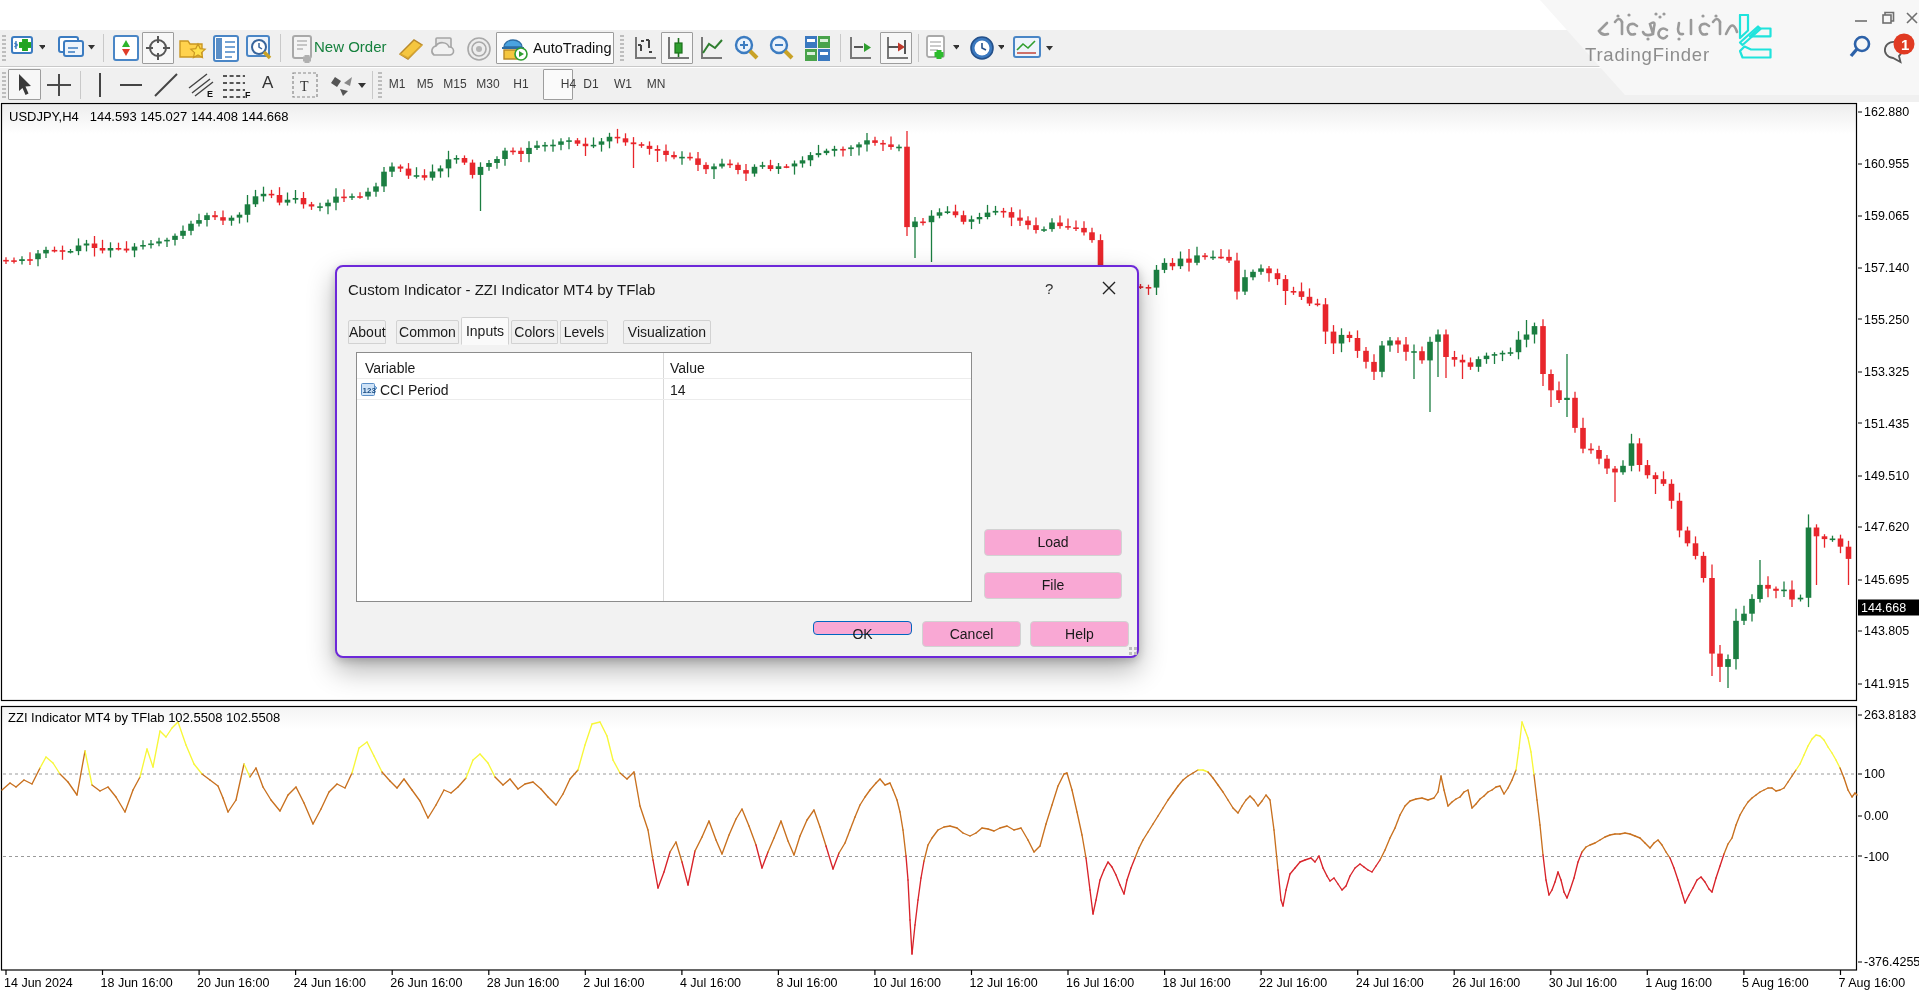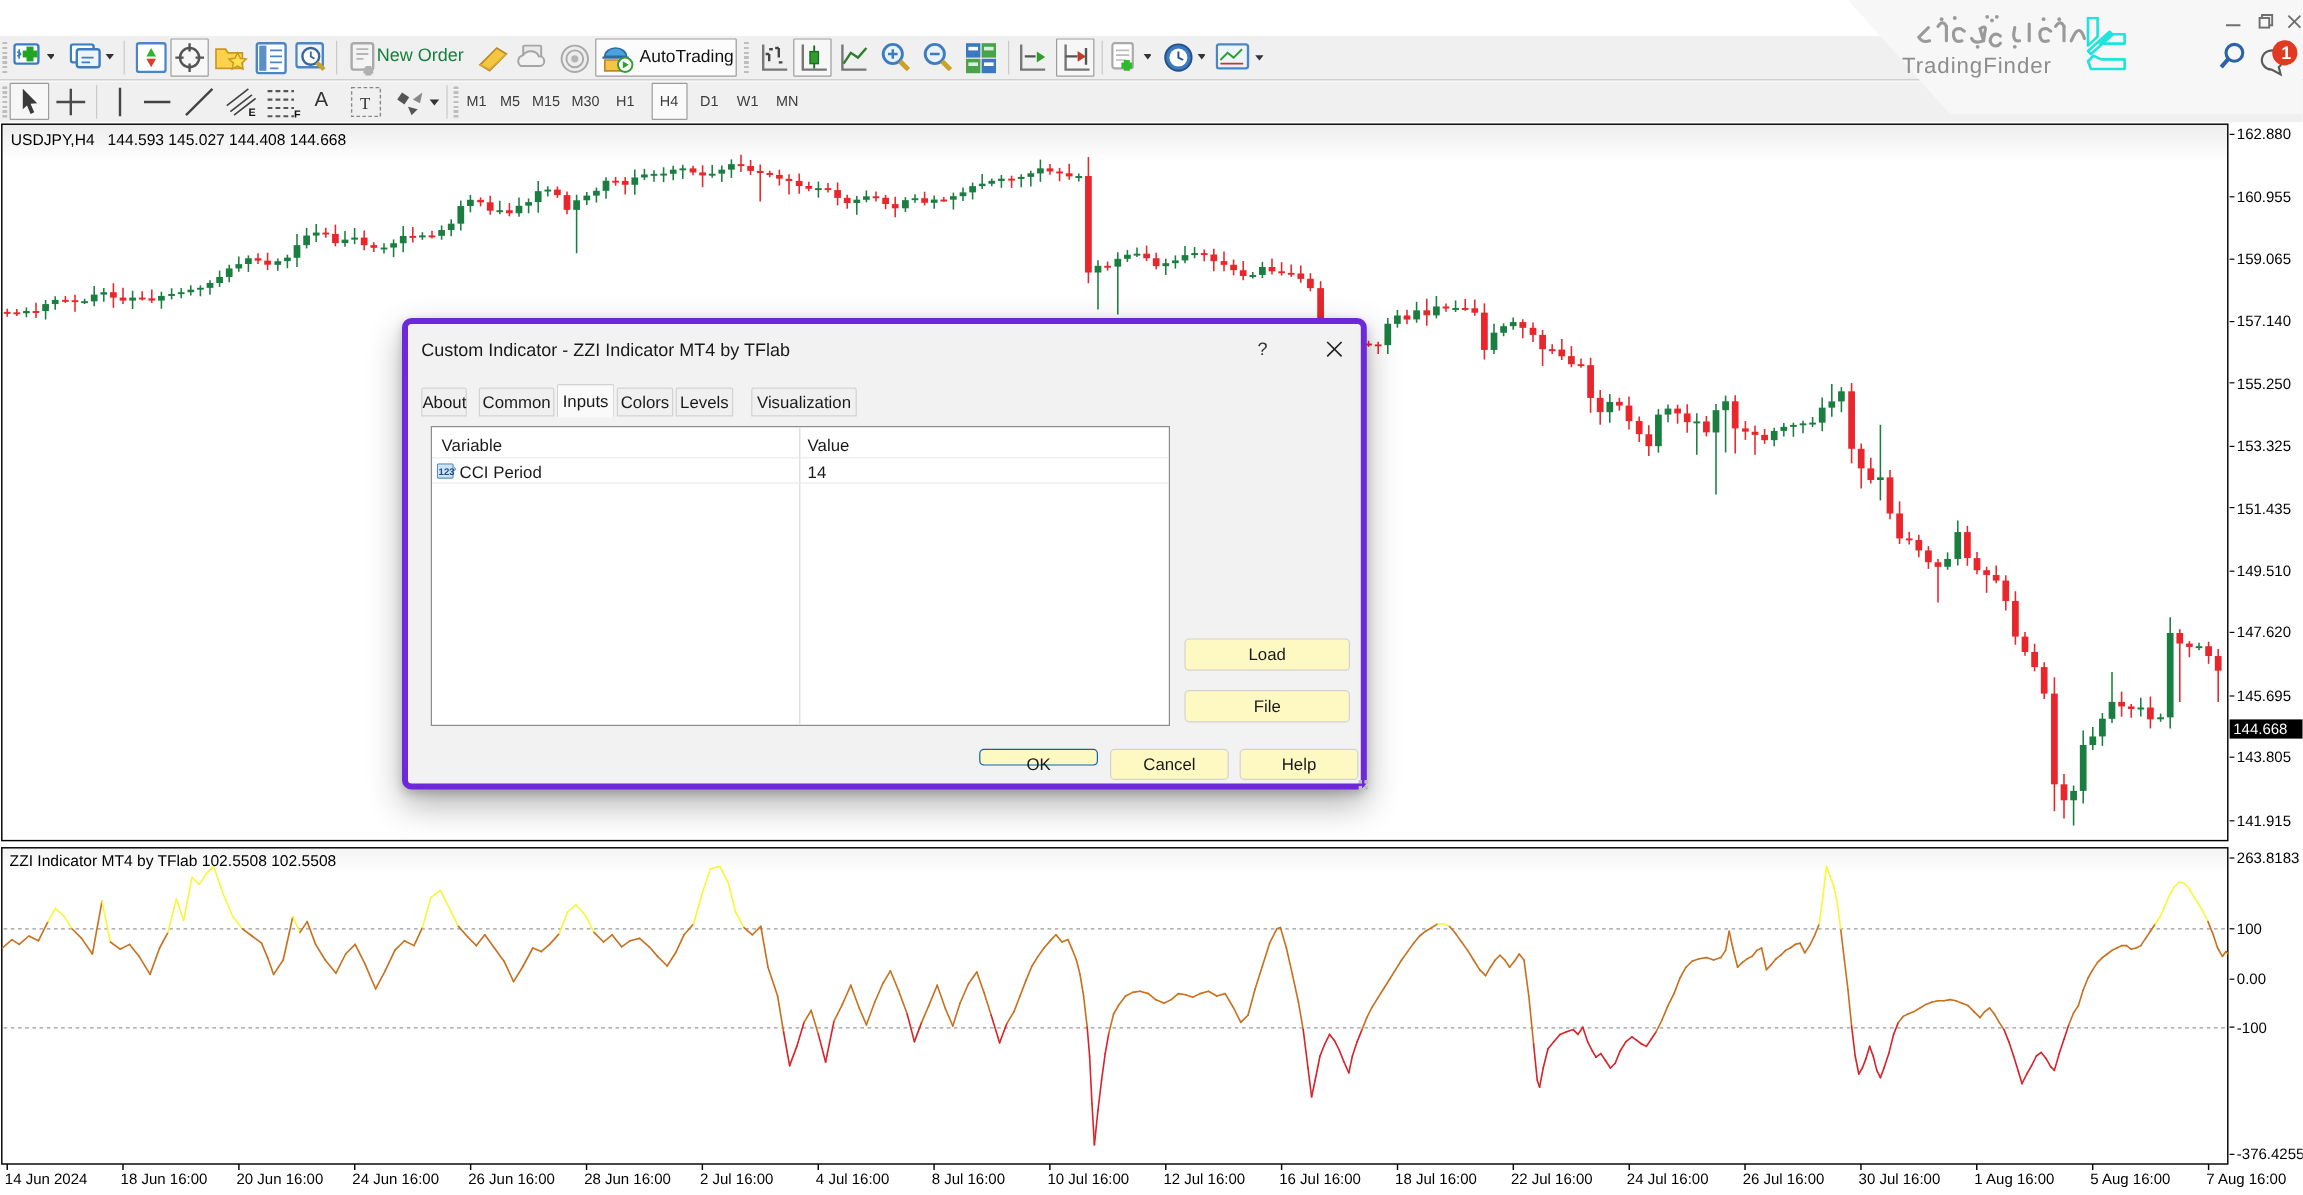--- a/index.html
+++ b/index.html
@@ -11,24 +11,24 @@
 .grip{position:absolute;left:2px;width:4px;background:repeating-linear-gradient(to bottom,#bdbdbd 0 2px,#f0f0f0 2px 4px)}
 .vsep{position:absolute;width:1px;background:#c9c9c9}
 .pressed{position:absolute;border:1px solid #9d9d9d;background:#f7f7f7;border-radius:1px}
 .tbtxt{position:absolute;font-size:15px;color:#15803d}
 .tf{position:absolute;font-size:12px;font-weight:400;color:#3c3c3c;text-align:center}
 .dd{position:absolute;width:0;height:0;border-left:4px solid transparent;border-right:4px solid transparent;border-top:5px solid #333}
 #logo{left:1540px;top:0;width:379px;height:95px;background:#f7f7f7}
 .ax{font-size:12.5px;fill:#000;font-family:"Liberation Sans",sans-serif}
 .tax{font-size:12.5px;fill:#000;font-family:"Liberation Sans",sans-serif}
 .olbl{font-size:13px;fill:#000;font-family:"Liberation Sans",sans-serif}
-#dlg{left:335px;top:265px;width:804px;height:393px;background:#f2f2f2;border:5px solid #6d28d9;border-radius:8px;box-shadow:0 12px 28px rgba(0,0,0,.30),0 3px 8px rgba(0,0,0,.18)}
+#dlg{left:335px;top:265px;width:804px;height:393px;background:#f2f2f2;border:2px solid #6d28d9;border-radius:8px;box-shadow:0 12px 28px rgba(0,0,0,.30),0 3px 8px rgba(0,0,0,.18)}
 .dtxt{position:absolute;font-size:14px;color:#1a1a1a}
 .tab{position:absolute;top:53px;height:24px;border:1px solid #d2d2d2;background:#f0f0f0;font-size:14px;color:#1a1a1a;text-align:center;line-height:23px;border-radius:2px 2px 0 0}
-.btn{position:absolute;height:27px;background:#fef9c3;border:1px solid #d2d2d2;border-radius:4px;font-size:14px;color:#1a1a1a;text-align:center;line-height:25px}
+.btn{position:absolute;height:27px;background:#f9a8d4;border:1px solid #d2d2d2;border-radius:4px;font-size:14px;color:#1a1a1a;text-align:center;line-height:25px}
 </style></head><body>
 <div id="app">
     <div id="tb1" class="abs">
 <div class="grip" style="top:5px;height:26px"></div>
 <svg class="abs" style="left:11px;top:4px" width="34" height="28" viewBox="0 0 34 28">
         <rect x="1" y="3" width="20" height="16" rx="2" fill="#fff" stroke="#3c7cc1" stroke-width="2"></rect>
         <path d="M5 7 v8 M3.5 13 l3 -3 M3.5 9 l3 3" stroke="#3c7cc1" stroke-width="1.4" fill="none"></path>
         <path d="M14 5 v12 M8 11 h12" stroke="#2dbb2d" stroke-width="6"></path>
         <path d="M14 5 v12 M8 11 h12" stroke="#24a324" stroke-width="5"></path>
         <path d="M28 11 l7 0 l-3.5 4.5 z" fill="#333"></path>
@@ -201,21 +201,21 @@
       </svg>
 <div class="dd" style="left:358px;top:15px"></div>
 <div class="vsep" style="left:372px;top:3px;height:28px"></div>
 <div class="grip" style="left:378px;top:4px;height:26px"></div>
 <div class="tf" style="left:386px;top:9px;width:22px">M1</div>
 <div class="tf" style="left:414px;top:9px;width:22px">M5</div>
 <div class="tf" style="left:441px;top:9px;width:28px">M15</div>
 <div class="tf" style="left:474px;top:9px;width:28px">M30</div>
 <div class="tf" style="left:510px;top:9px;width:22px">H1</div>
 <div class="pressed" style="left:543px;top:1px;width:30px;height:31px;background:#fafafa"></div>
-<div class="tf" style="left:543px;top:9px;width:29px">H4</div>
+<div class="tf" style="left:543px;top:9px;width:51px">H4</div>
 <div class="tf" style="left:580px;top:9px;width:22px">D1</div>
 <div class="tf" style="left:611px;top:9px;width:24px">W1</div>
 <div class="tf" style="left:644px;top:9px;width:24px">MN</div>
 </div>
     <svg class="abs" style="left:0;top:0" width="1919" height="996" viewBox="0 0 1919 996">
 <rect x="0" y="102" width="1919" height="894" fill="#fff"></rect>
 <defs>
         <linearGradient id="gt" x1="0" y1="0" x2="0" y2="1">
           <stop offset="0" stop-color="#ededed"></stop>
           <stop offset="1" stop-color="#ffffff"></stop>

